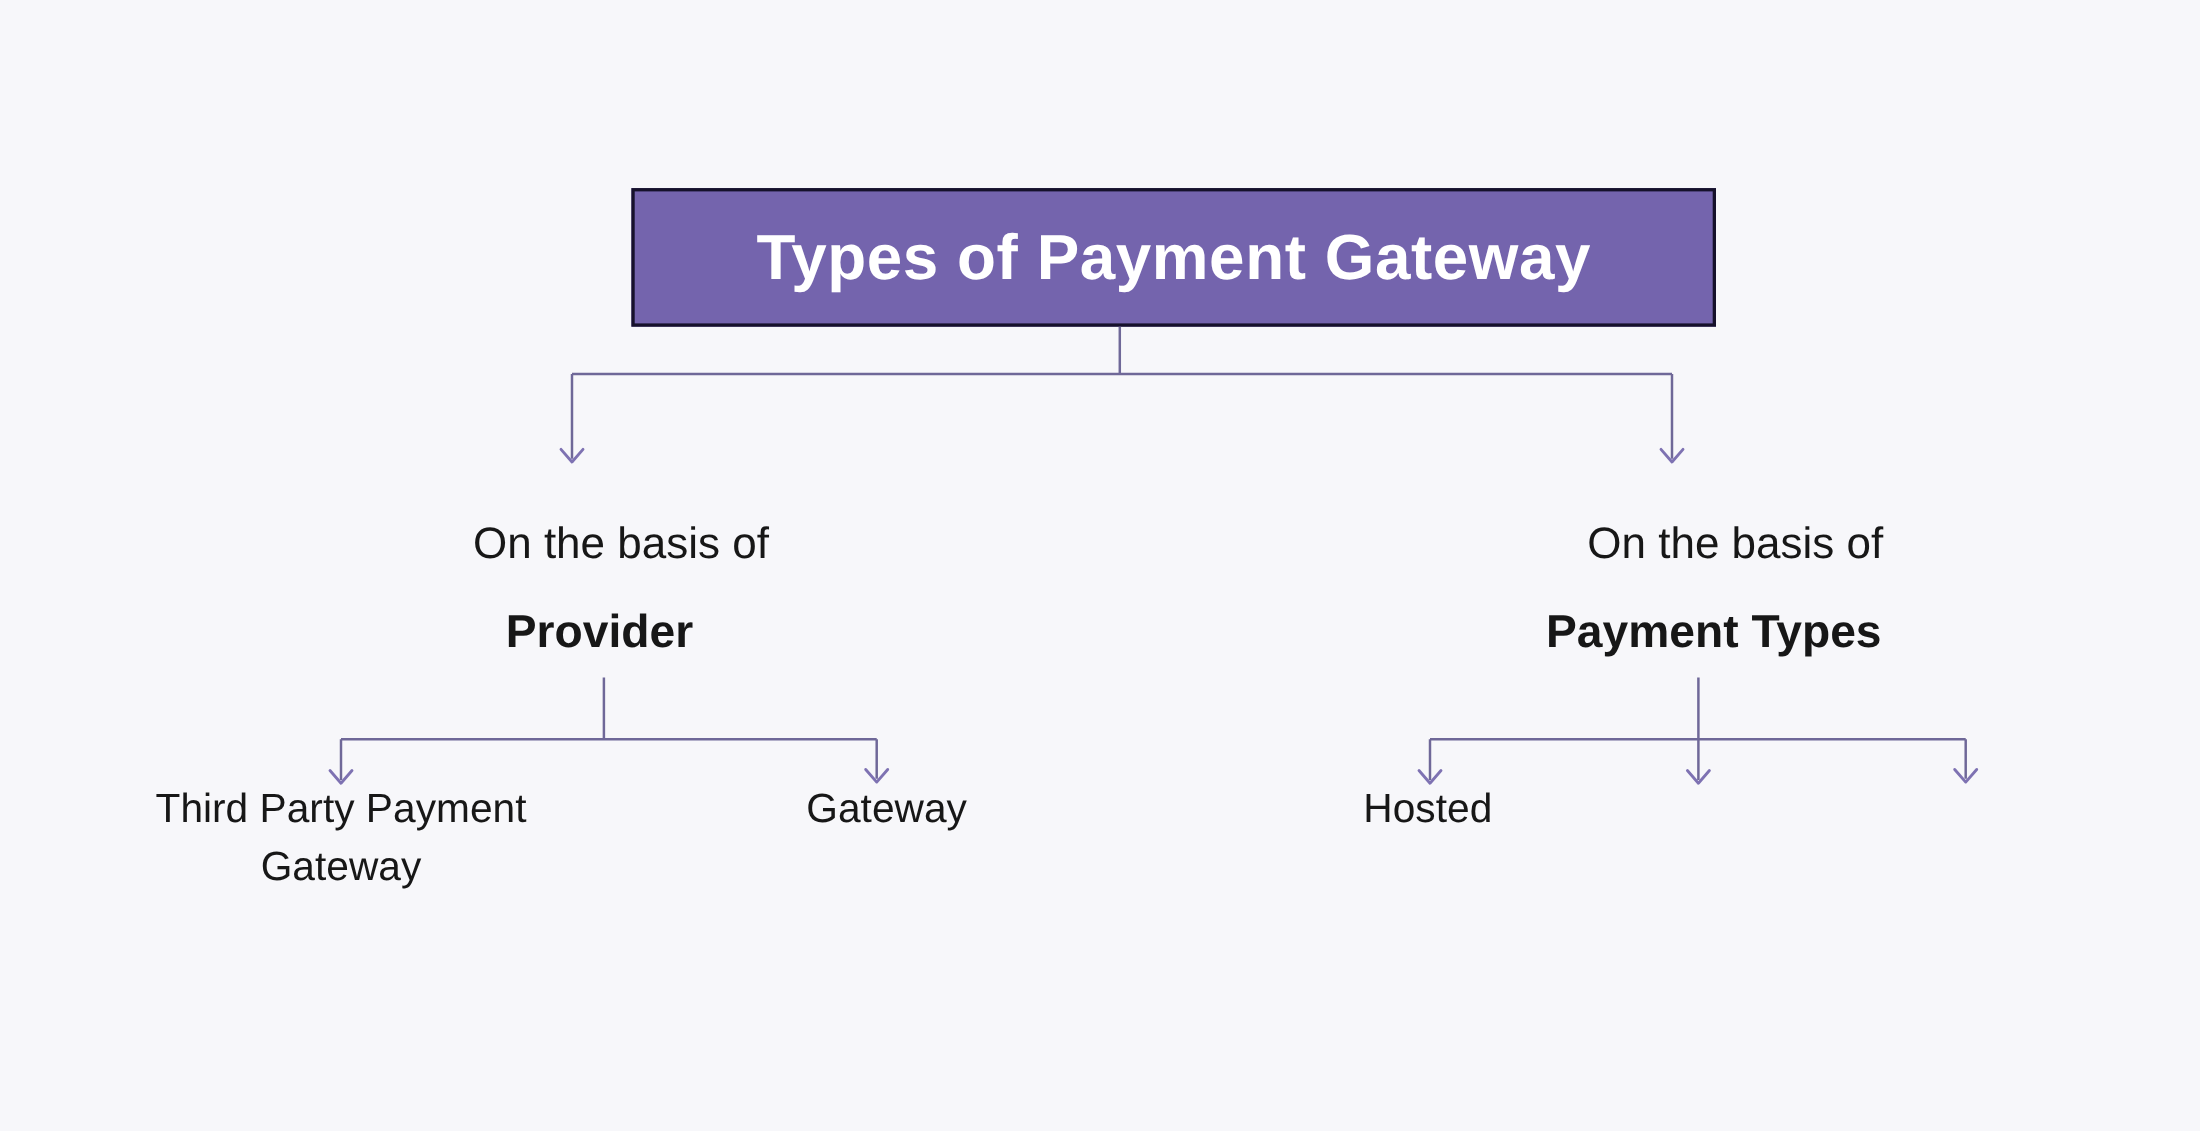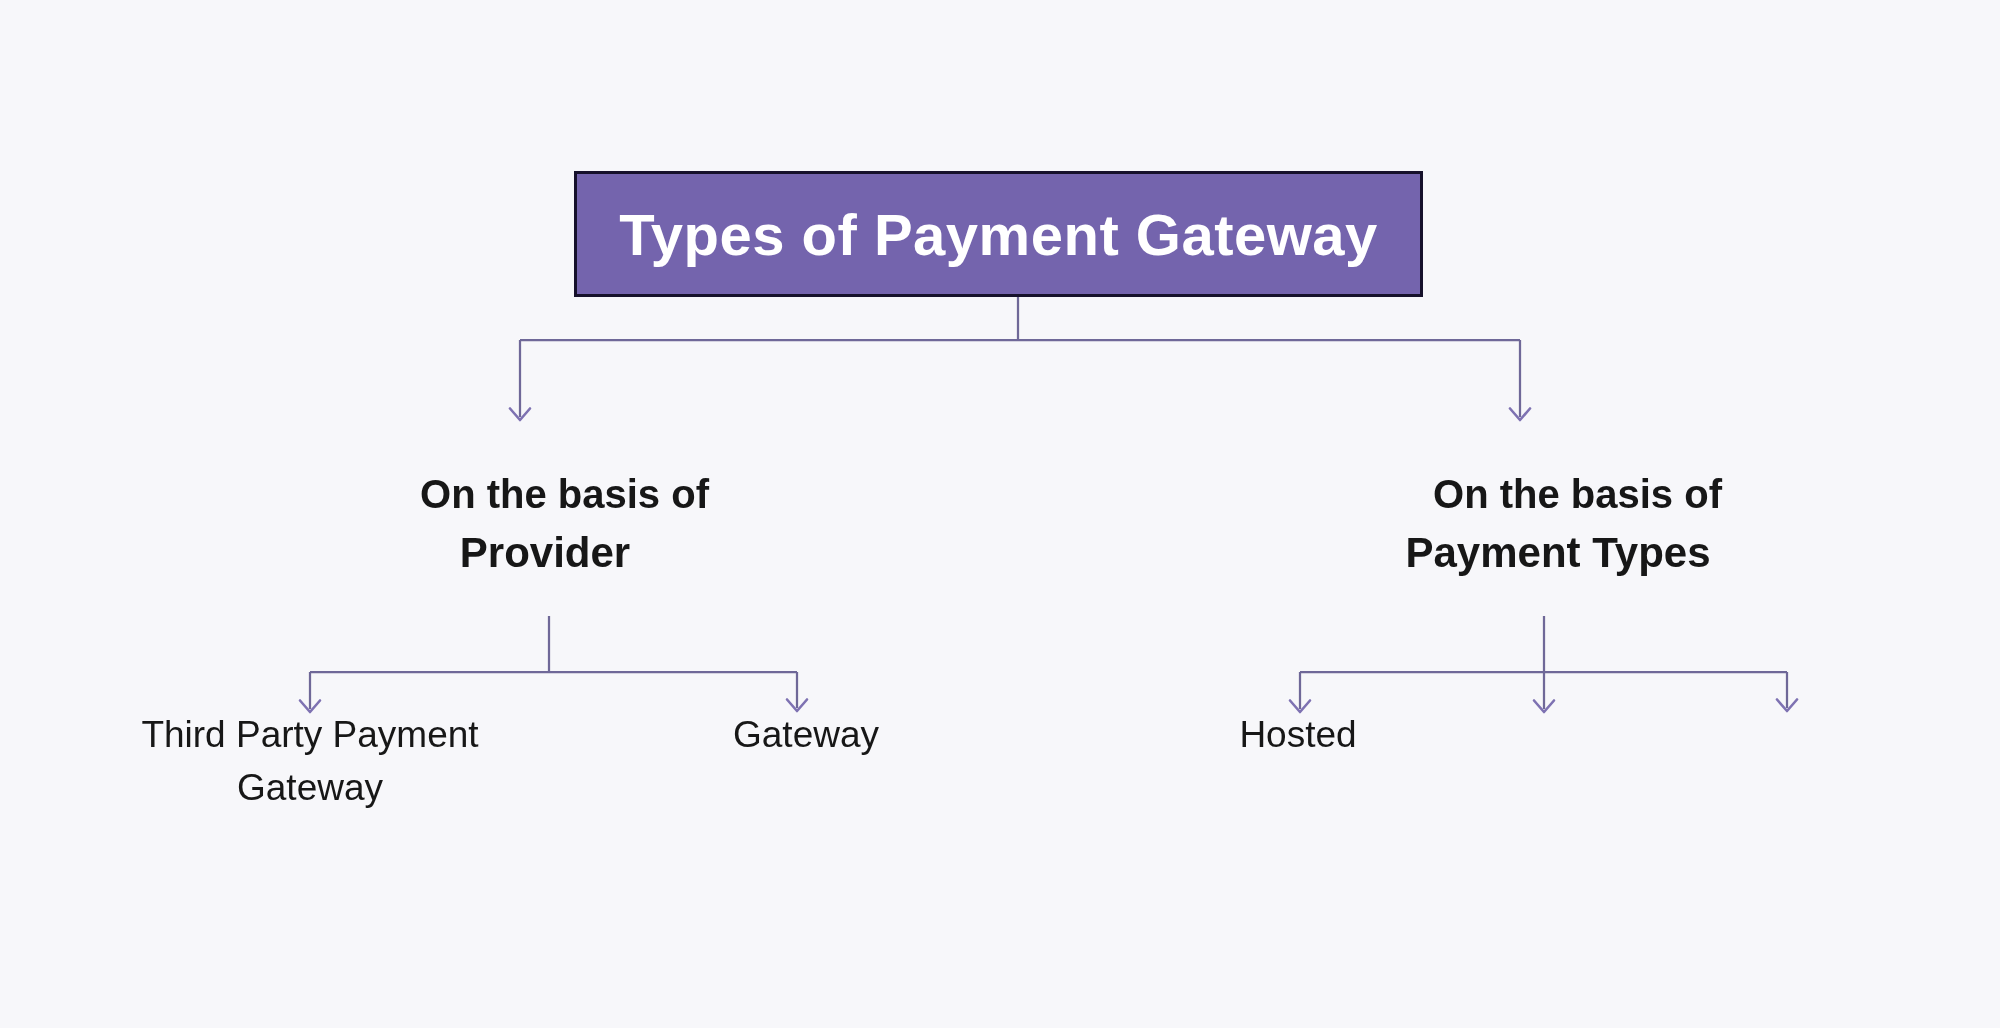--- a/index.html
+++ b/index.html
@@ -16,36 +16,36 @@
     width:2000px;height:1028px;
     background:var(--bg);
     font-family:"Liberation Sans", sans-serif;
     overflow:hidden;
   }
   #canvas{position:relative;width:2000px;height:1028px;}
   #lines{position:absolute;left:0;top:0;width:2000px;height:1028px;}
   #lines .line{stroke:var(--connector);stroke-width:2.25;fill:none;}
   #lines .arrow{stroke:var(--arrow);stroke-width:2.6;fill:none;stroke-linecap:round;stroke-linejoin:round;}
   .title-box{
-    position:absolute;left:574px;top:171px;width:849px;height:126px;
+    position:absolute;left:574px;top:171px;width:986px;height:126px;
     background:var(--title_bg);
     border:3px solid var(--title_border);
     box-sizing:border-box;
     display:flex;align-items:center;justify-content:center;
   }
   .title-box span{
     color:var(--title_text);
     font-size:58px;font-weight:700;letter-spacing:0.5px;white-space:nowrap;
   }
   .branch{
     position:absolute;top:470px;transform:translateX(-50%);
     text-align:center;white-space:nowrap;color:var(--text);
   }
-  .branch .b1{font-size:40px;font-weight:700;line-height:48px;margin-left:39px;}
-  .branch .b2{font-size:42px;font-weight:700;line-height:50px;margin-top:10px;}
+  .branch .b1{font-size:40px;font-weight:400;line-height:48px;margin-left:39px;}
+  .branch .b2{font-size:42px;font-weight:700;line-height:50px;margin-top:31px;}
   .leaf{
     position:absolute;top:708px;transform:translateX(-50%);
     text-align:center;white-space:nowrap;color:var(--text);
     font-size:37px;font-weight:400;line-height:53px;
   }
 </style>
 </head>
 <body>
 
 <div id="canvas">

